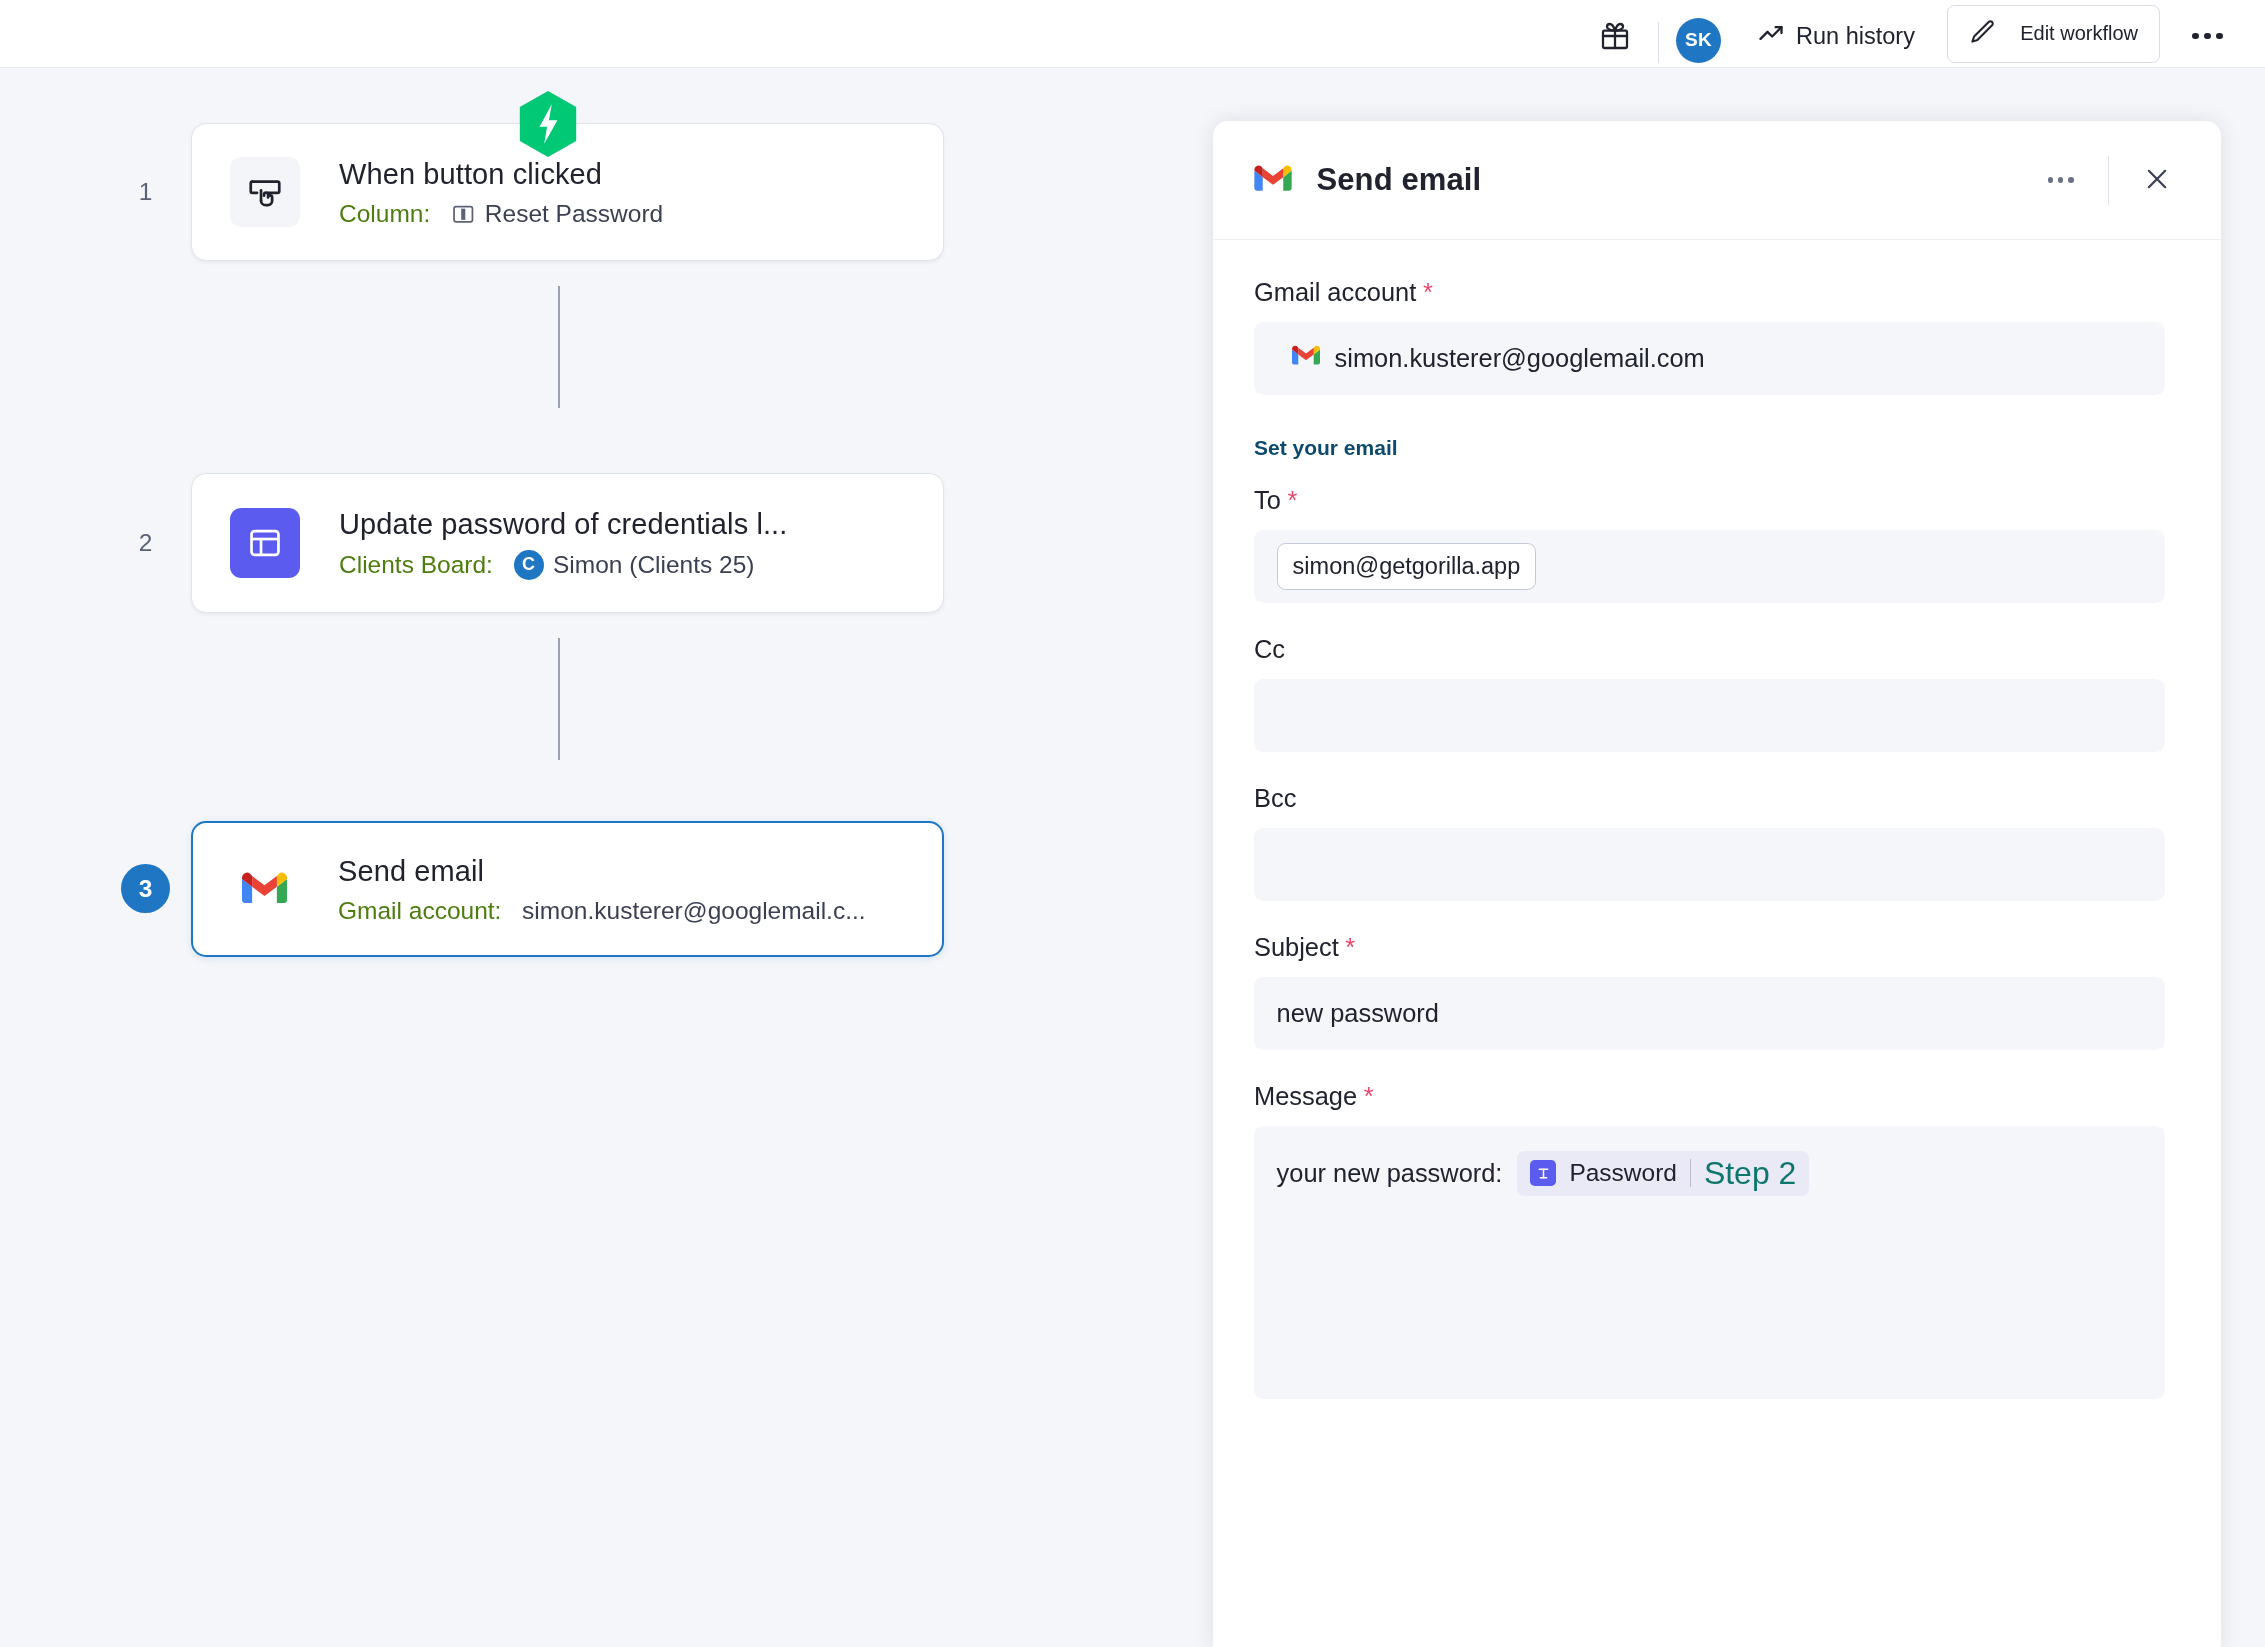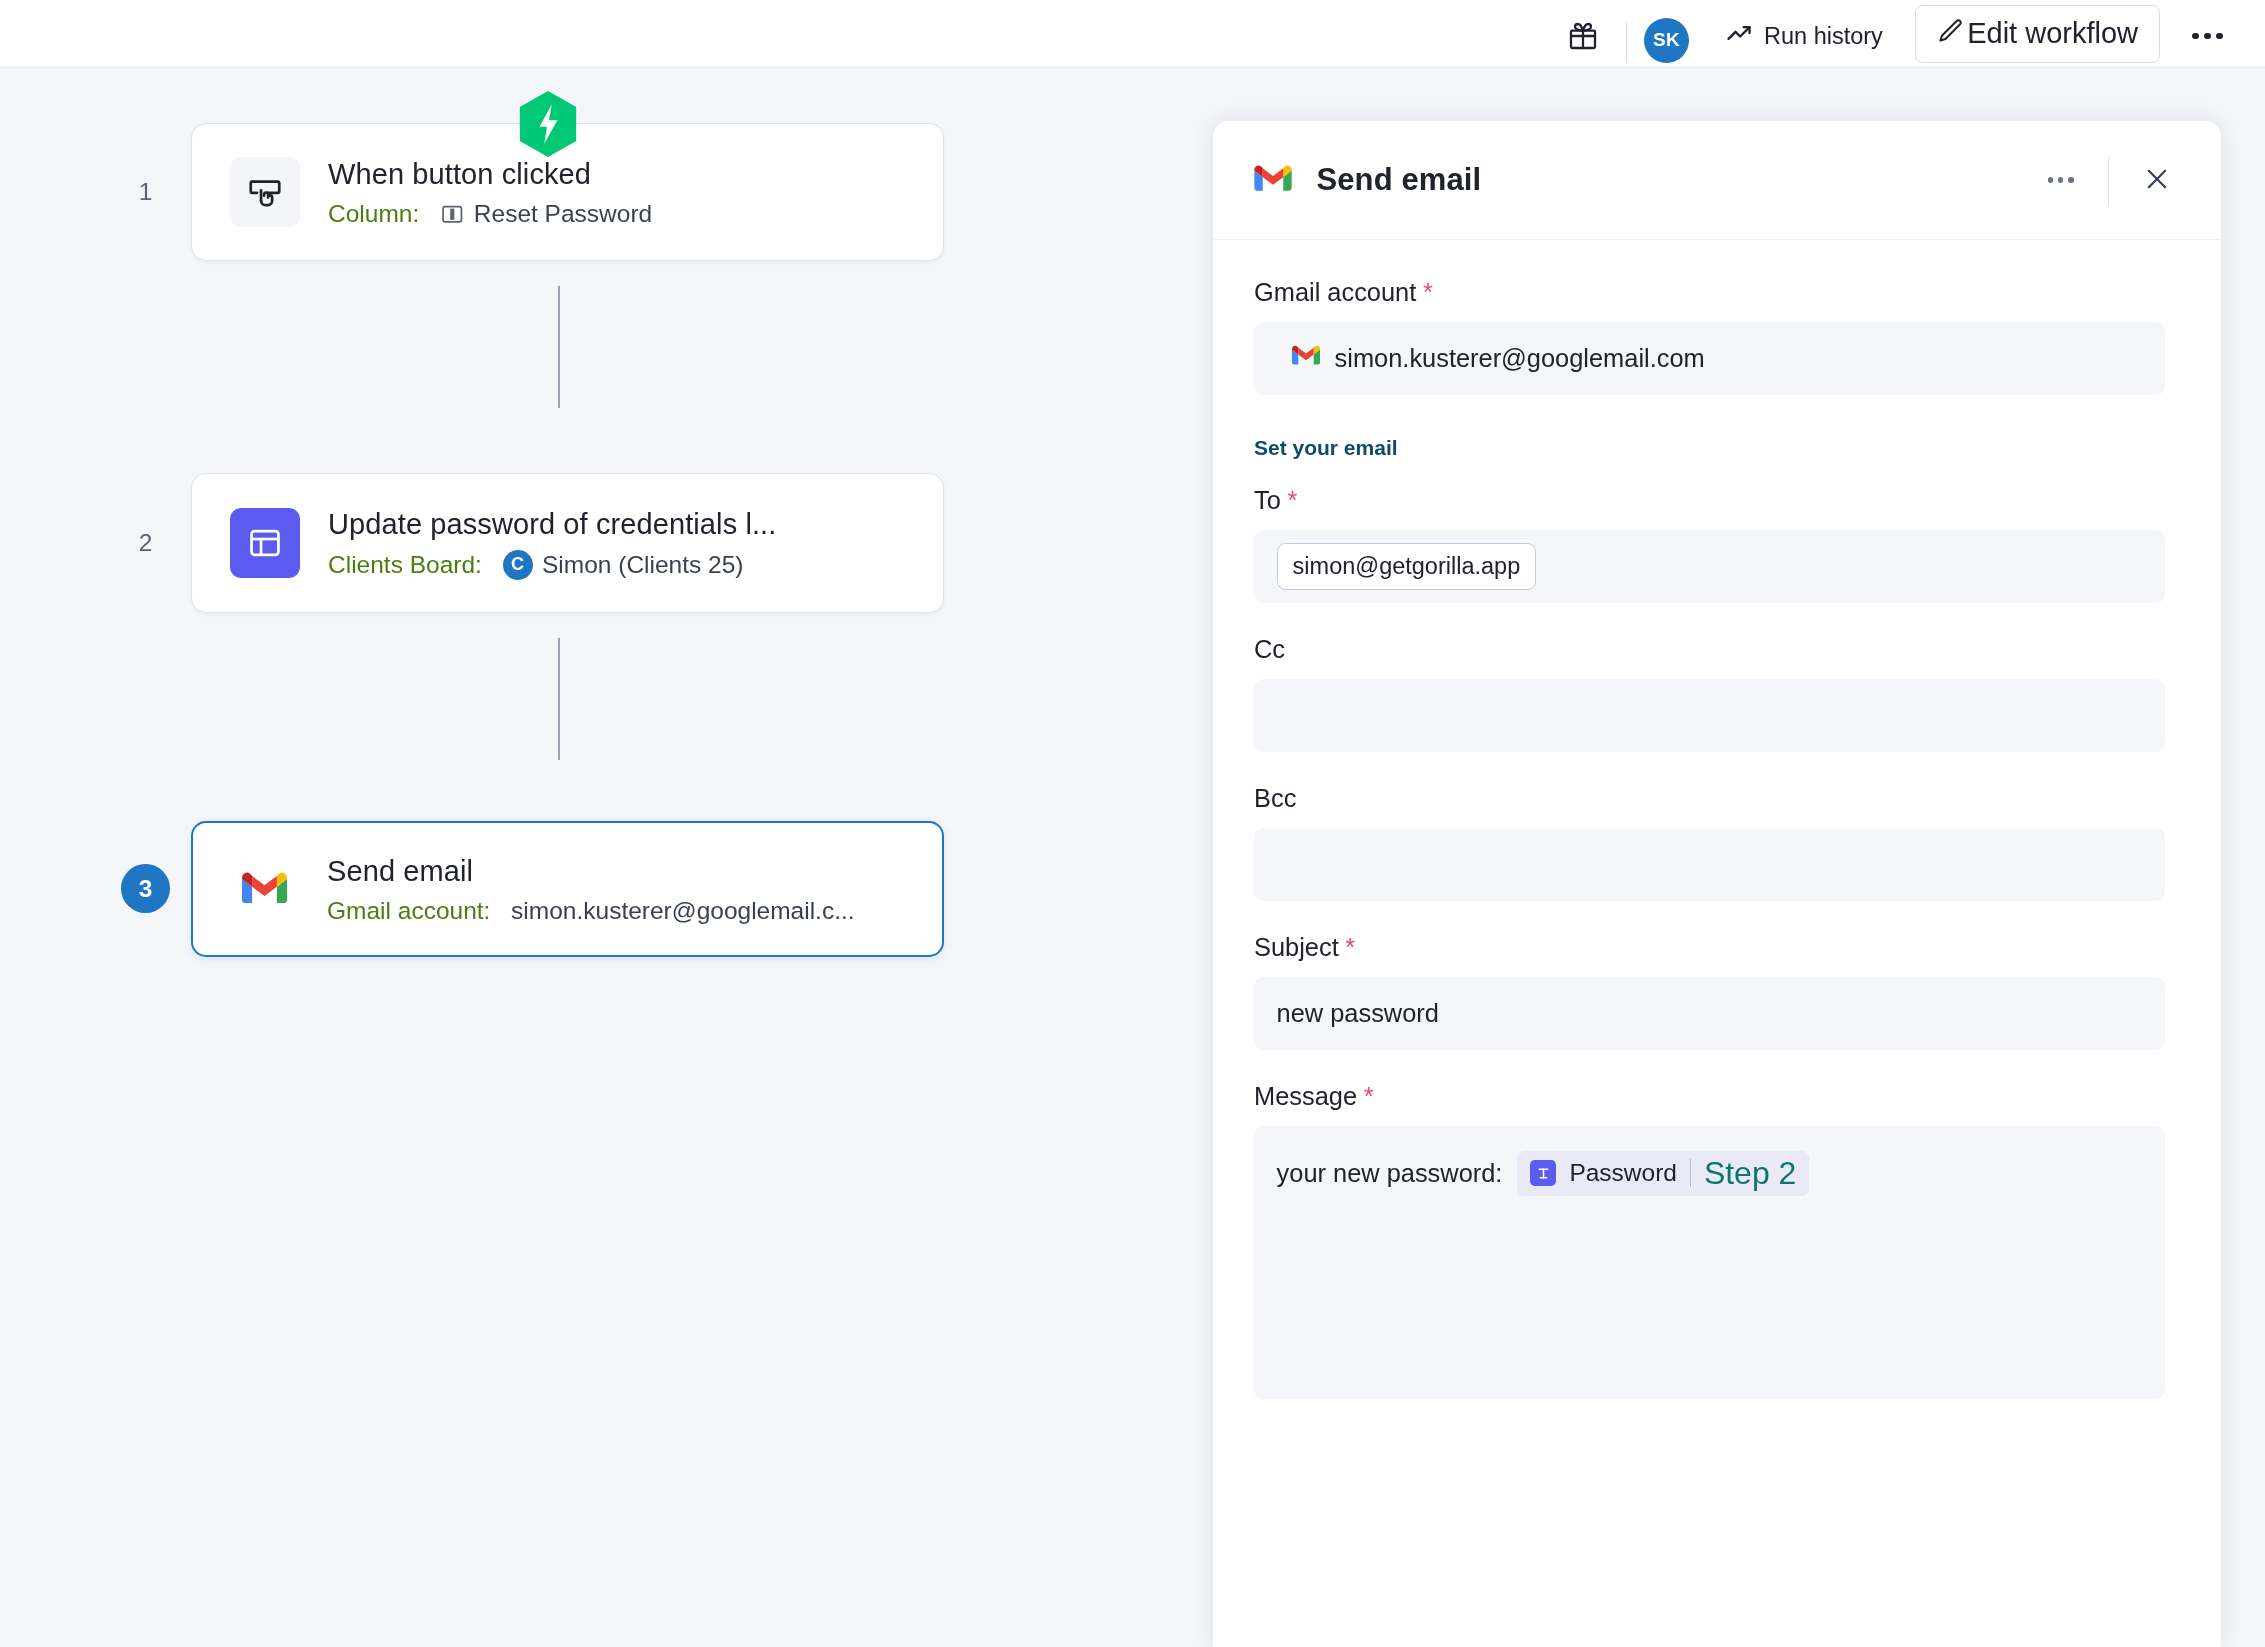--- a/index.html
+++ b/index.html
@@ -66,29 +66,29 @@
     margin-left: 24.5px;
     padding: 9.4px 11.3px;
     border-radius: 7.5px;
     cursor: pointer;
     font-size: 23.5px;
     color: #20222e;
     white-space: nowrap;
   }
   .edit-workflow {
     display: flex; align-items: center;
-    gap: 3px;
+    gap: 24px;
     margin-left: 21px;
     height: 58px;
     padding: 0 21px;
     border: 0.9px solid #d6dbe5;
     border-radius: 7.5px;
     background: #fff;
     cursor: pointer;
-    font-size: 29px;
+    font-size: 20px;
     color: #20222e;
     white-space: nowrap;
   }
   .more-dots {
     margin-left: 21px;
     width: 53px; height: 53px;
     display: flex; align-items: center; justify-content: center;
     gap: 5.6px;
     border-radius: 7.5px;
     cursor: pointer;
@@ -142,21 +142,21 @@
 
   .node-card {
     width: 753px;
     background: #ffffff;
     border: 0.9px solid #dfe3ec;
     border-radius: 15px;
     box-shadow: 0 1.9px 3.8px rgba(20,24,40,0.05);
     padding: 32px 38px;
     display: flex;
     align-items: center;
-    gap: 28px;
+    gap: 39px;
     cursor: pointer;
     position: relative;
   }
   .node-card.selected {
     border: 2.8px solid #1f76c2;
     box-shadow: 0 1.9px 7.5px rgba(31,118,194,0.14);
     padding: 30px 36px;
   }
 
   .node-icon {

